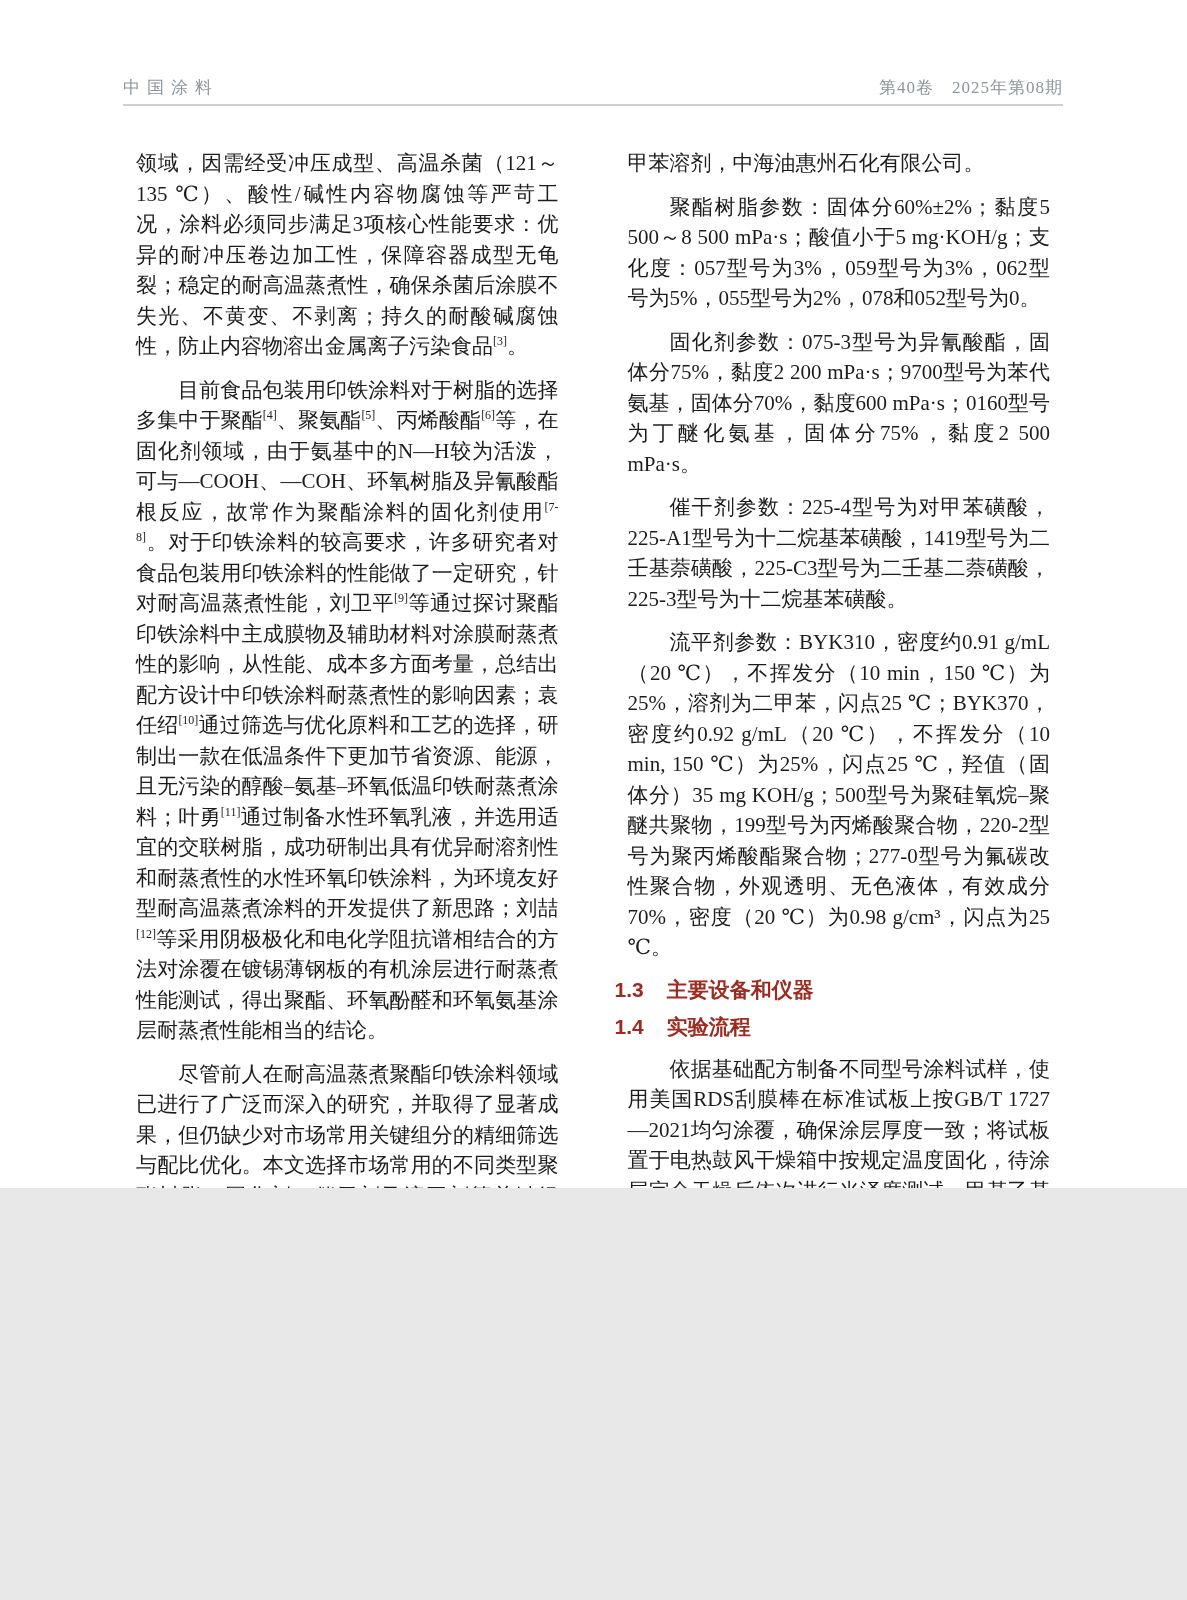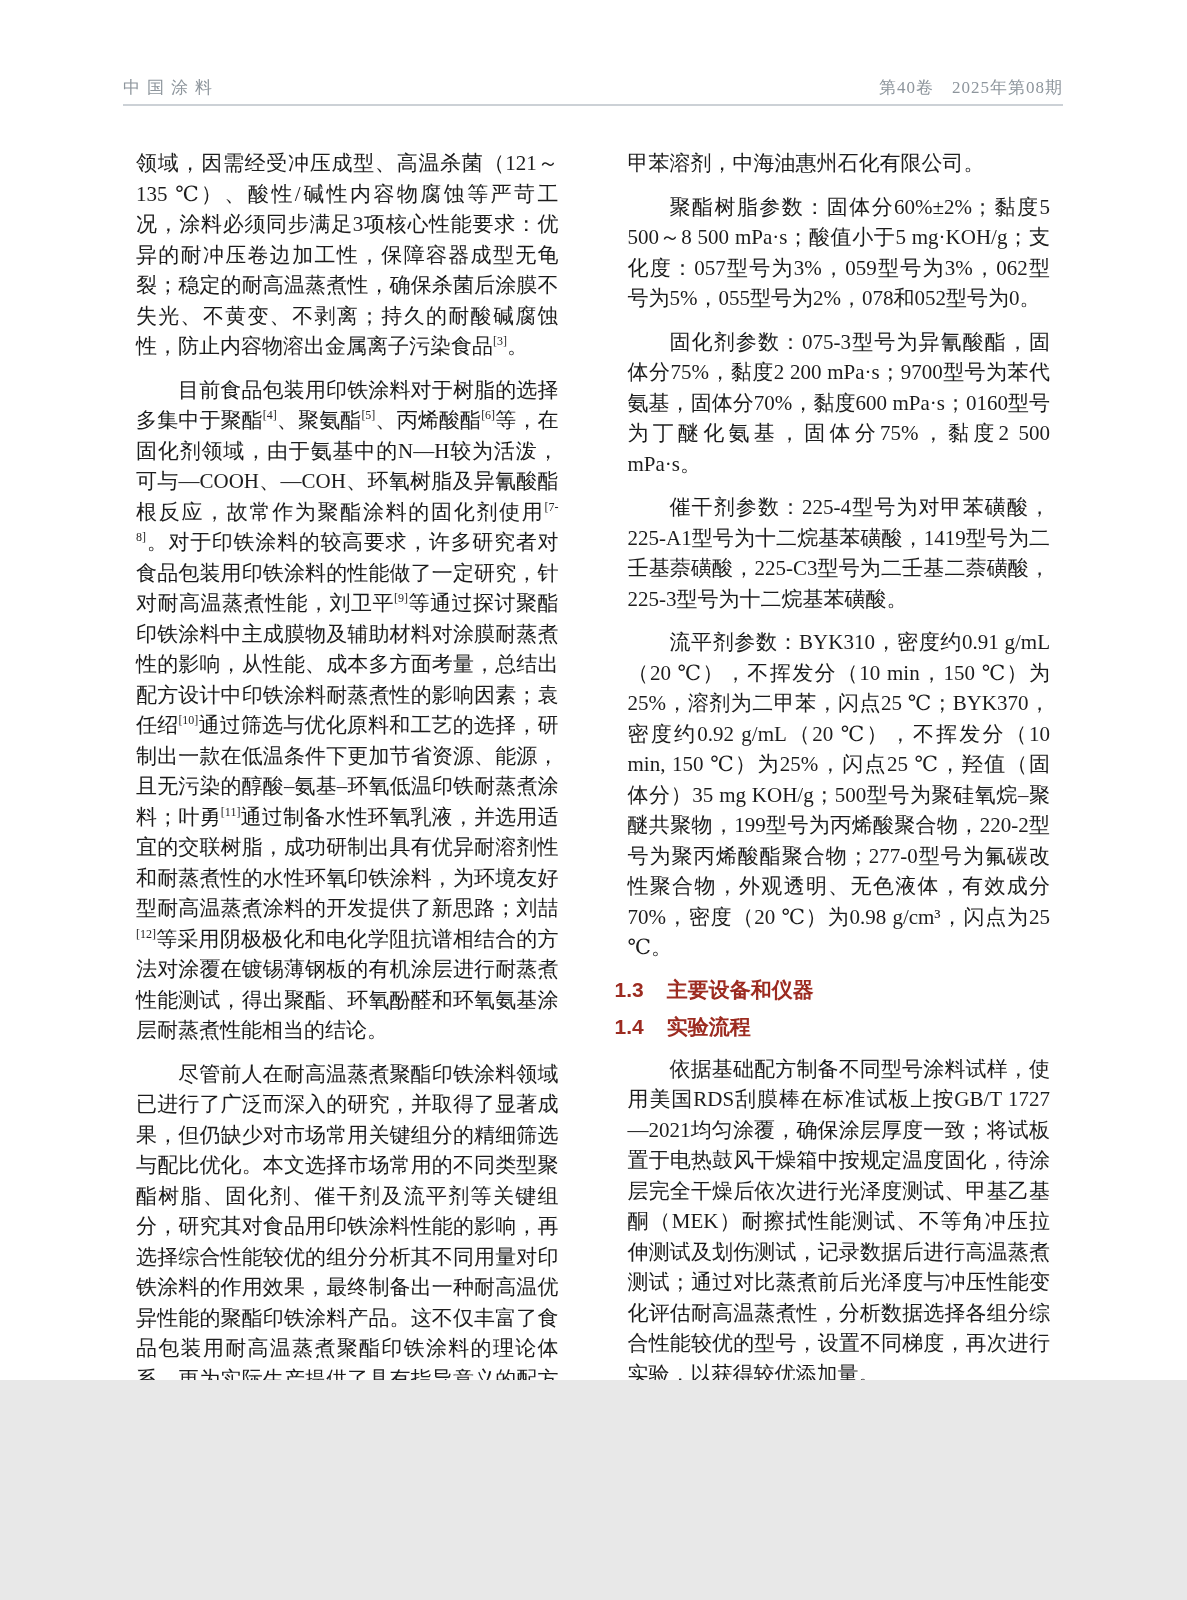--- a/index.html
+++ b/index.html
@@ -1,18 +1,18 @@
 <!DOCTYPE html>
 <html lang="zh"><head>
 <meta charset="utf-8">
 <style>
   html,body{margin:0;padding:0;background:#e8e8e8;}
   .page{
     position:relative;
-    width:1187px;height:1380px;
+    width:1187px;height:1188px;
     margin:0 auto;
     background:#ffffff;
     overflow:hidden;
     font-family:"Liberation Serif","DejaVu Serif",serif;
     color:#1c1c1c;
     box-sizing:border-box;
   }
   
   .page-header{
     position:absolute;top:76px;left:123px;right:124px;

